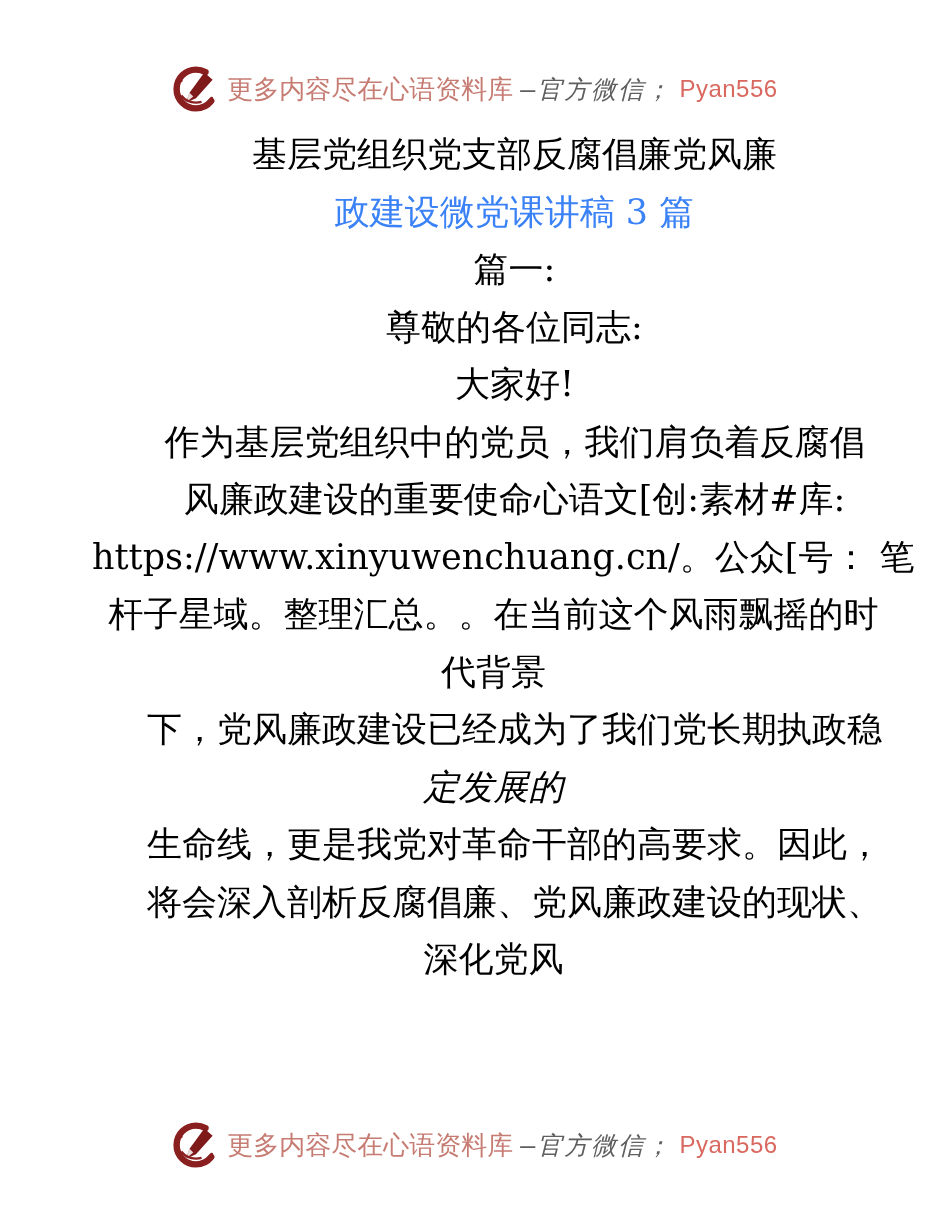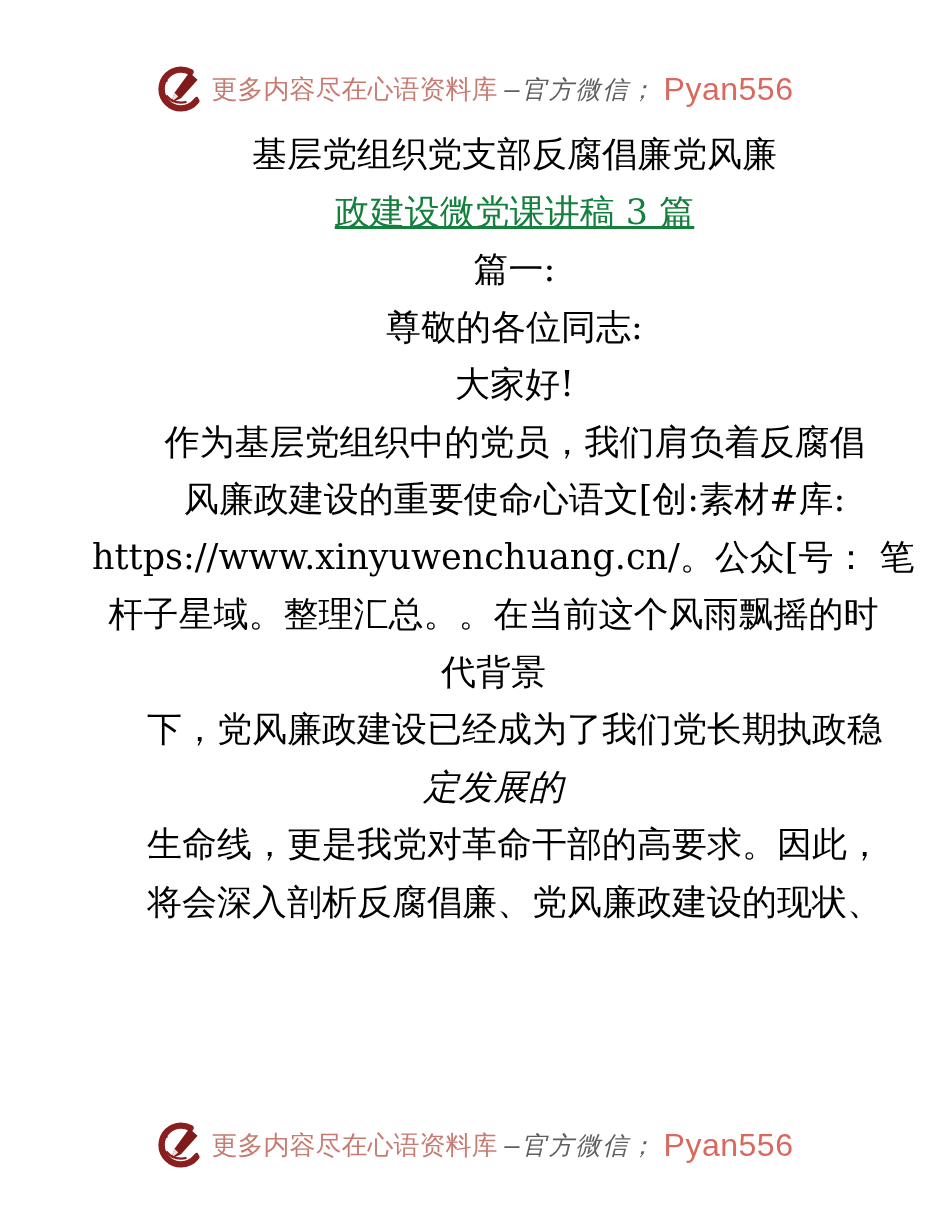--- a/index.html
+++ b/index.html
@@ -38,21 +38,21 @@
     letter-spacing: 0px;
   }
   .banner-wechat {
     font-family: Liberation Mono, monospace;
     font-style: italic;
     font-size: 25px;
     letter-spacing: 2px;
   }
   .banner-id {
     font-family: "Liberation Sans", sans-serif;
-    font-size: 32px;
+    font-size: 24px;
     letter-spacing: 0.5px;
   }
   .doc {
     position: absolute;
     top: 126px;
     left: 92px;
     right: 55px;
   }
   .line {
     font-family: "DejaVu Serif", serif;
@@ -83,33 +83,34 @@
         <circle cx="31" cy="46" r="1.4" style="fill: rgb(138, 31, 31);"></circle>
       </svg>
     </span>
     <span class="banner-main" style="color: rgb(198, 124, 114);">更多内容尽在心语资料库</span>
     <span class="banner-wechat" style="color: rgb(95, 95, 95);">—官方微信；</span>
     <span class="banner-id" style="color: rgb(217, 104, 95);">Pyan556</span>
   </div>
 
   <div class="doc">
       <div class="line indent" style="color: rgb(0, 0, 0);">基层党组织党支部反腐倡廉党风廉</div>
-      <div class="line indent" style="color: #15803d; text-decoration: underline;">政建设微党课讲稿 3 篇</div>
+      <div class="line indent" style="color: #3b82f6;">政建设微党课讲稿 3 篇</div>
       <div class="line indent" style="color: rgb(0, 0, 0);">篇一:</div>
       <div class="line indent" style="color: rgb(0, 0, 0);">尊敬的各位同志:</div>
       <div class="line indent" style="color: rgb(0, 0, 0);">大家好!</div>
       <div class="line indent" style="color: rgb(0, 0, 0);">作为基层党组织中的党员，我们肩负着反腐倡</div>
       <div class="line indent" style="color: rgb(0, 0, 0);">风廉政建设的重要使命心语文[创:素材#库:</div>
       <div class="line" style="color: rgb(0, 0, 0);">https://www.xinyuwenchuang.cn/。公众[号： 笔</div>
       <div class="line" style="color: rgb(0, 0, 0);">杆子星域。整理汇总。。在当前这个风雨飘摇的时</div>
       <div class="line" style="color: rgb(0, 0, 0);">代背景</div>
       <div class="line indent" style="color: rgb(0, 0, 0);">下，党风廉政建设已经成为了我们党长期执政稳</div>
       <div class="line" style="color: rgb(0, 0, 0); font-style: italic;">定发展的</div>
       <div class="line indent" style="color: rgb(0, 0, 0);">生命线，更是我党对革命干部的高要求。因此，</div>
       <div class="line indent" style="color: rgb(0, 0, 0);">将会深入剖析反腐倡廉、党风廉政建设的现状、</div>
+      <div class="line" style="color: rgb(0, 0, 0);">深化党风</div>
     </div>
 
   <div class="banner banner-bottom">
     <span class="logo-wrap">
       <svg viewBox="0 0 52 52" width="48" height="52" aria-hidden="true">
         <circle cx="26" cy="26" r="21" fill="none" class="logo-ring" stroke-width="7" stroke-dasharray="95 37" stroke-dashoffset="-14" stroke-linecap="round" style="stroke: rgb(138, 31, 31);"></circle>
         <circle cx="26" cy="26" r="17" style="fill: rgb(255, 255, 255);"></circle>
         <path d="M35 8 L44 16 L26 36 L15 41 L19 30 Z" class="logo-pen" style="fill: rgb(126, 26, 26);"></path>
         <path d="M19 30 L23 34 L15 41 Z" fill="#ffffff" opacity="0.85"></path>
         <path d="M10 33 Q18 43 32 40" fill="none" stroke-width="2.5" style="stroke: rgb(138, 31, 31);"></path>

